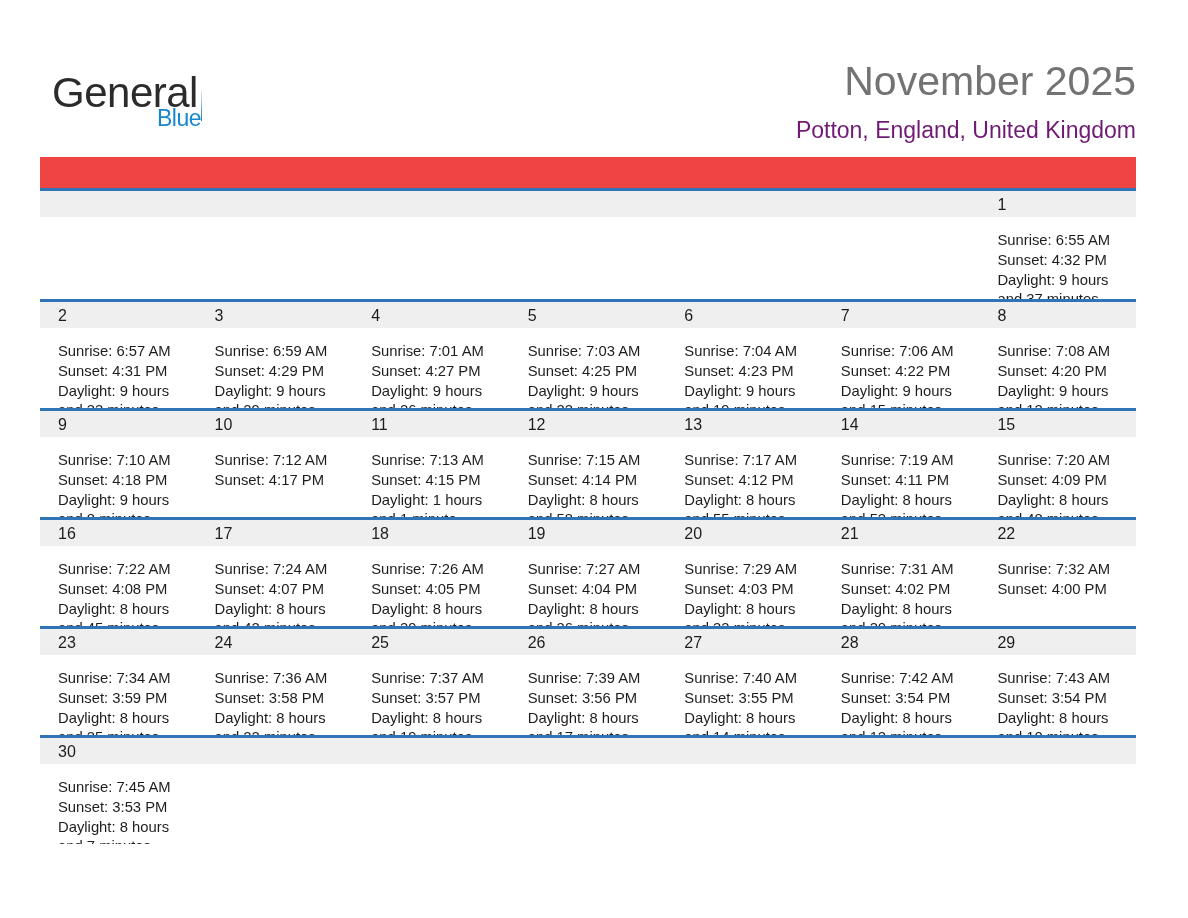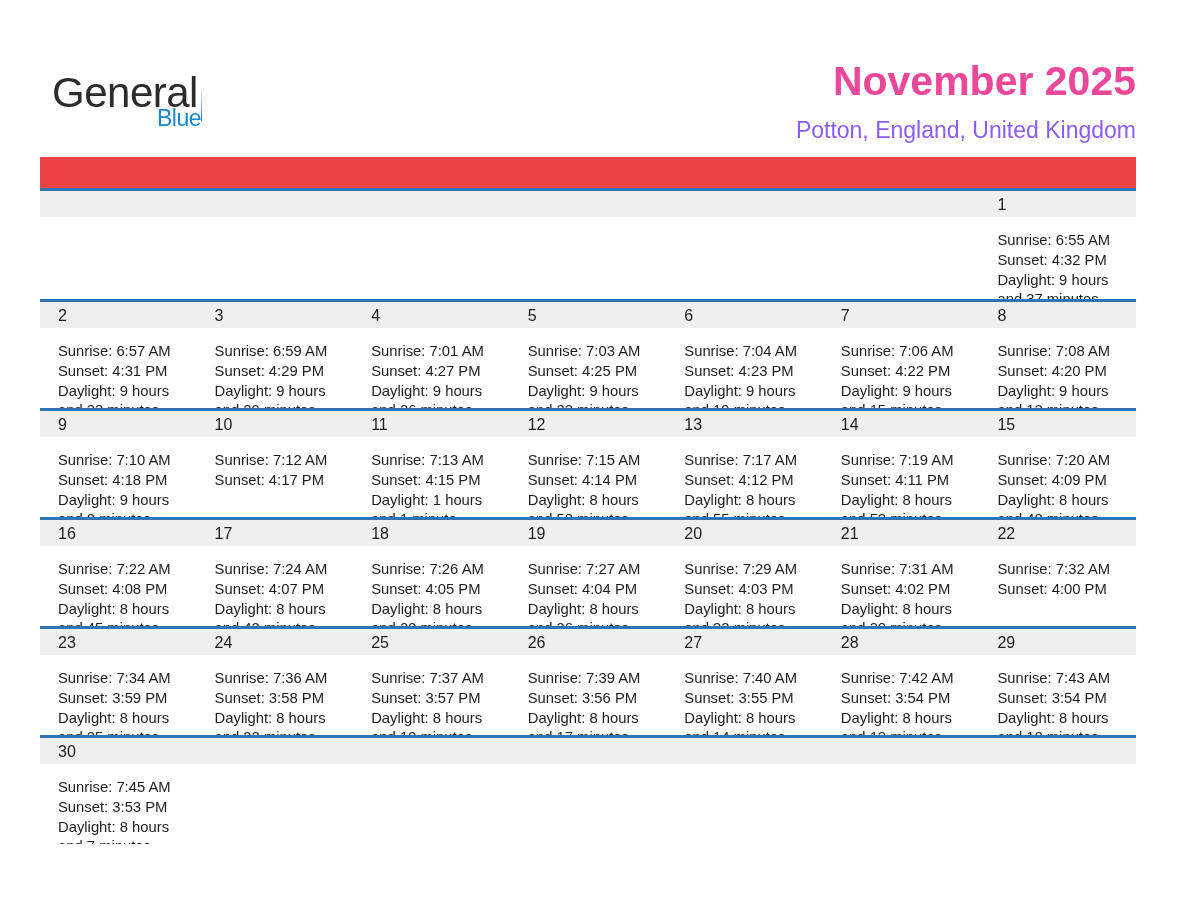--- a/index.html
+++ b/index.html
@@ -11,22 +11,22 @@
   .logo-line1 { display: flex; align-items: flex-end; }
   .logo-general { font-size: 42px; font-weight: 500; color: #2b2b2b; letter-spacing: -0.5px; line-height: 1; }
   .logo-triangle { width: 40px; height: 36px; background: #1273B8;
                    clip-path: polygon(0 0, 100% 100%, 13% 100%);
                    margin-left: 3px; margin-bottom: -7px; }
   .logo-blue { font-size: 23px; font-weight: 500; color: #1787CE; letter-spacing: -0.5px;
                text-align: right; margin-top: -8px; padding-right: 1px; line-height: 1.1; }
 
   
   .titles { position: absolute; right: 52px; top: 58px; text-align: right; }
-  .page-title { font-size: 41px; font-weight: 700; color: #ec4899; line-height: 1.15; }
-  .page-subtitle { font-size: 23px; font-weight: 400; color: #8b5cf6; margin-top: 12px; }
+  .page-title { font-size: 41px; font-weight: 400; color: #737373; line-height: 1.15; }
+  .page-subtitle { font-size: 23px; font-weight: 400; color: #701a75; margin-top: 12px; }
 
   
   .calendar { position: absolute; left: 40px; top: 157px; width: 1096px; }
   .header-row { display: grid; grid-template-columns: repeat(5, 1fr); background: #ef4444; height: 31px; gap: 48px; }
   .hcell { color: #ffffff; font-size: 16.5px; line-height: 30px; padding-left: 19px;
            white-space: nowrap; overflow: hidden; }
 
   .week-row { display: grid; grid-template-columns: repeat(7, 1fr);
               border-top: 3px solid #2F74B5; height: 109px; }
   .week-row.first { height: 111px; }

